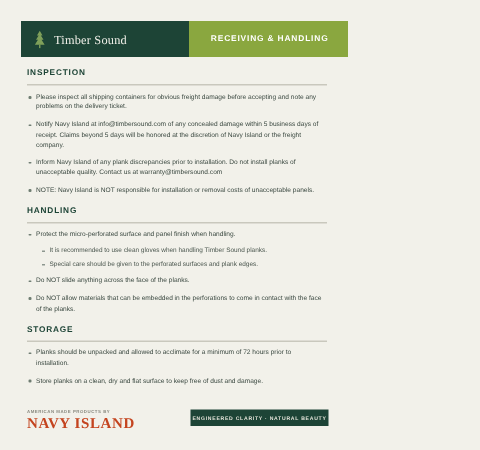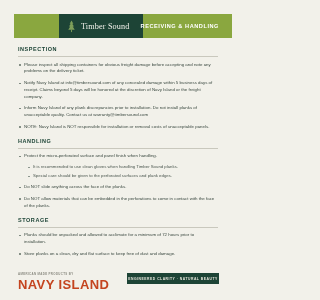--- a/index.html
+++ b/index.html
@@ -9,24 +9,23 @@
     font-family:"Liberation Sans",sans-serif;
     overflow:hidden;
     position:relative;
   }
   .page{width:232px;height:300px;position:relative;background:#f2f1ea;}
 
   
   .header{position:absolute;left:0;top:14px;width:232px;height:24px;}
   .header-band{position:absolute;left:14px;top:0;width:218px;height:24px;background:#8aa73f;}
   .header-logo{
-    position:absolute;left:14px;top:0;width:84px;height:24px;
+    position:absolute;left:14px;top:0;width:112px;height:24px;
     background:#1d4436;display:flex;align-items:center;gap:4px;padding-left:7px;
     box-sizing:border-box;
-    margin-left:45px;
   }
   .tree-icon{width:11px;height:13px;flex:0 0 auto;display:block;}
   .logo-text{
     color:#f2f1ea;font-size:8.2px;letter-spacing:.15px;
     font-family:"Liberation Serif",serif;white-space:nowrap;
   }
   .header-title{
     position:absolute;right:13px;top:0;height:24px;display:flex;align-items:center;
     color:#ffffff;font-size:5.6px;font-weight:bold;letter-spacing:.55px;white-space:nowrap;
   }
@@ -62,22 +61,22 @@
   }
 
   
   .footer{position:absolute;left:0;top:268px;width:232px;height:32px;}
   .footer-logo{position:absolute;left:18px;top:4px;}
   .footer-eyebrow{
     font-size:2.9px;color:#8a8a80;letter-spacing:.35px;font-weight:bold;
     margin-bottom:1px;white-space:nowrap;
   }
   .footer-brand{
-    font-size:13px;color:#c4441f;font-weight:bold;letter-spacing:.4px;
-    font-family:Liberation Sans, sans-serif;white-space:nowrap;
+    font-size:10px;color:#c4441f;font-weight:bold;letter-spacing:.4px;
+    font-family:Liberation Serif, serif;white-space:nowrap;
   }
   .footer-band{
     position:absolute;right:13px;top:5px;width:92px;height:11px;background:#1d4436;
     display:flex;align-items:center;justify-content:center;
   }
   .footer-band span{
     color:#e8e7dd;font-size:3.4px;font-weight:bold;letter-spacing:.5px;white-space:nowrap;
   }
 </style>
 </head>

